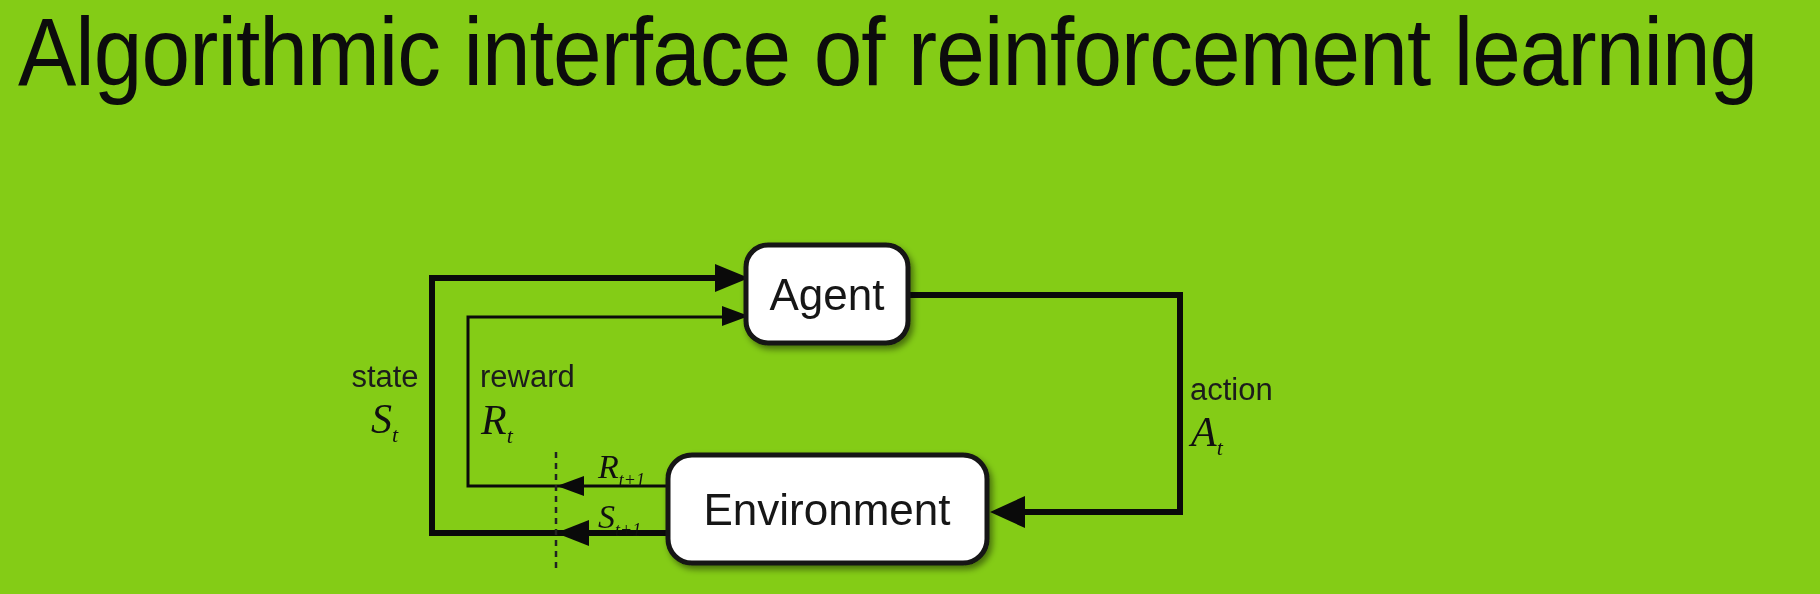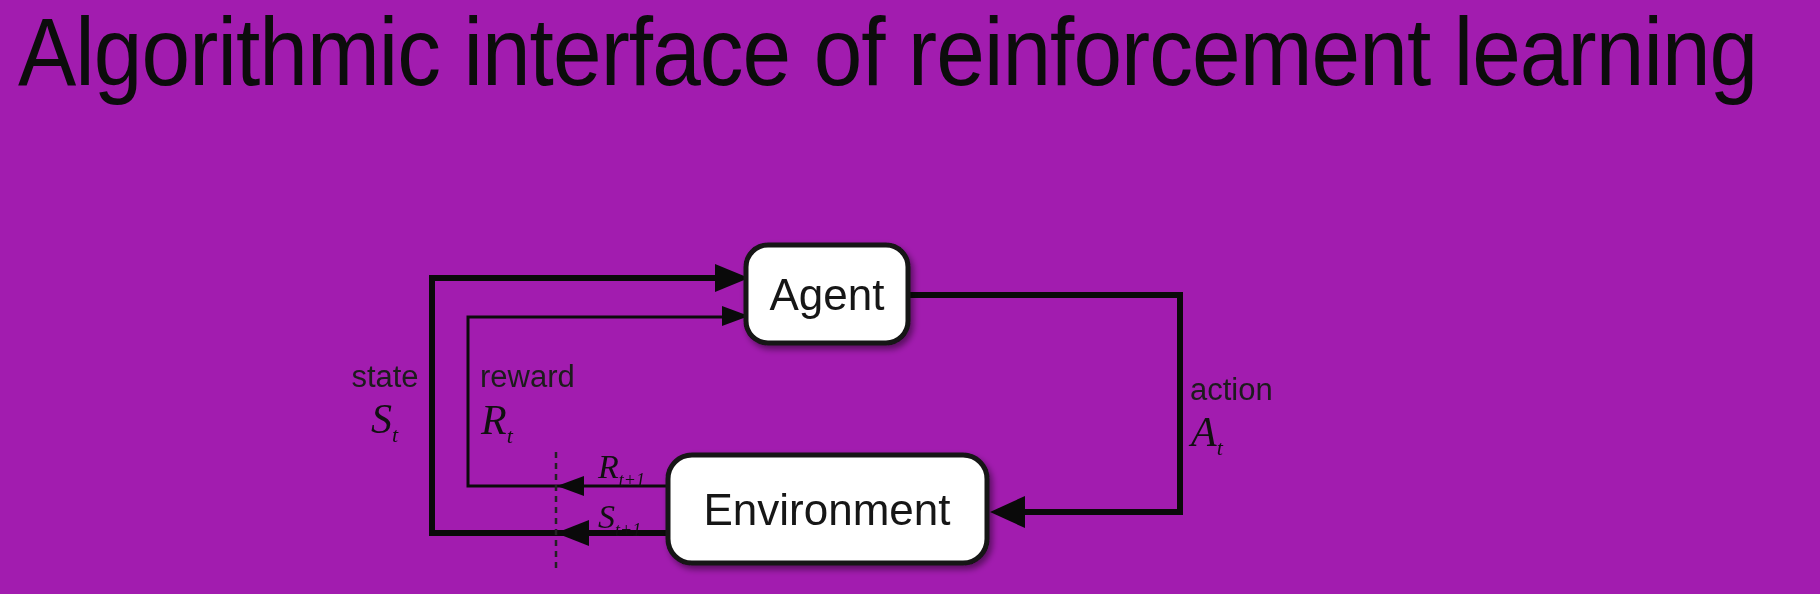--- a/index.html
+++ b/index.html
@@ -1,19 +1,19 @@
 <!DOCTYPE html>
 <html><head>
 <meta charset="utf-8">
 <style>
   html,body{margin:0;padding:0;background:#ffffff;}
   .page{
     position:relative;
     width:1820px;height:594px;
-    background:#a21caf;
+    background:#84cc16;
     overflow:hidden;
     font-family:"Liberation Sans", sans-serif;
   }
   .slide-title{
     position:absolute;
     left:18px;top:4px;
     font-size:96px;
     line-height:1.0;
     font-weight:400;
     letter-spacing:-1px;

